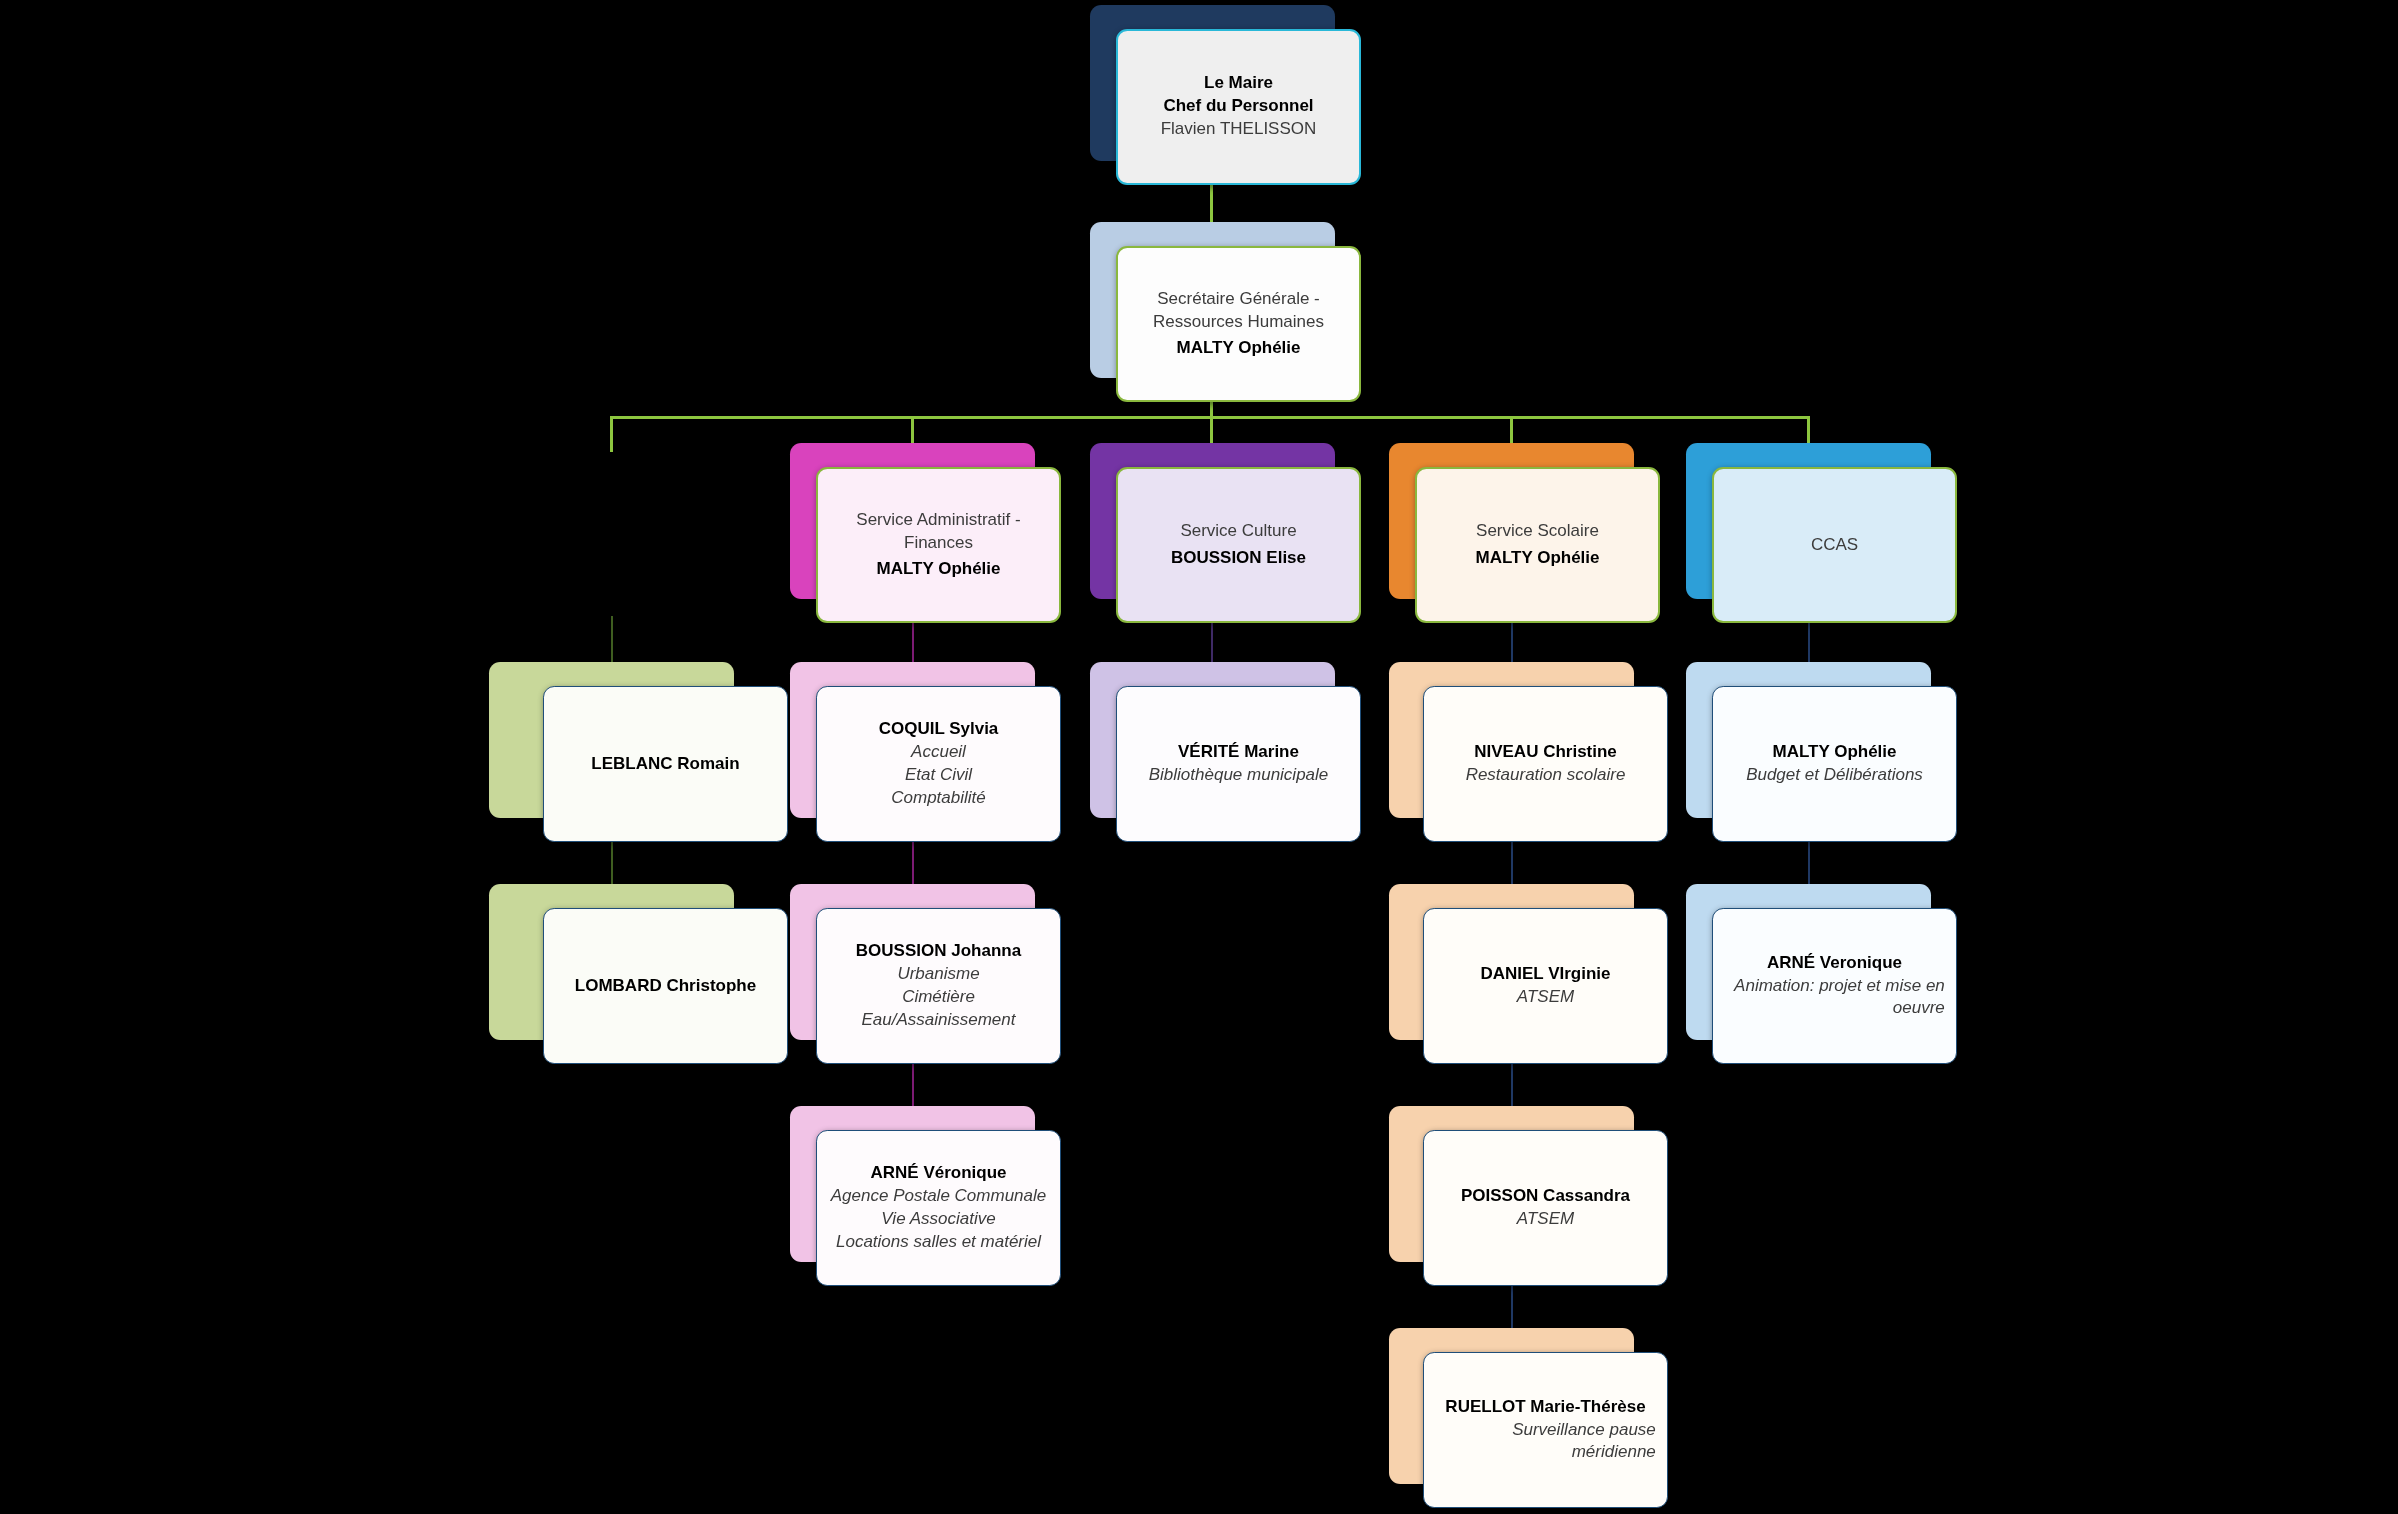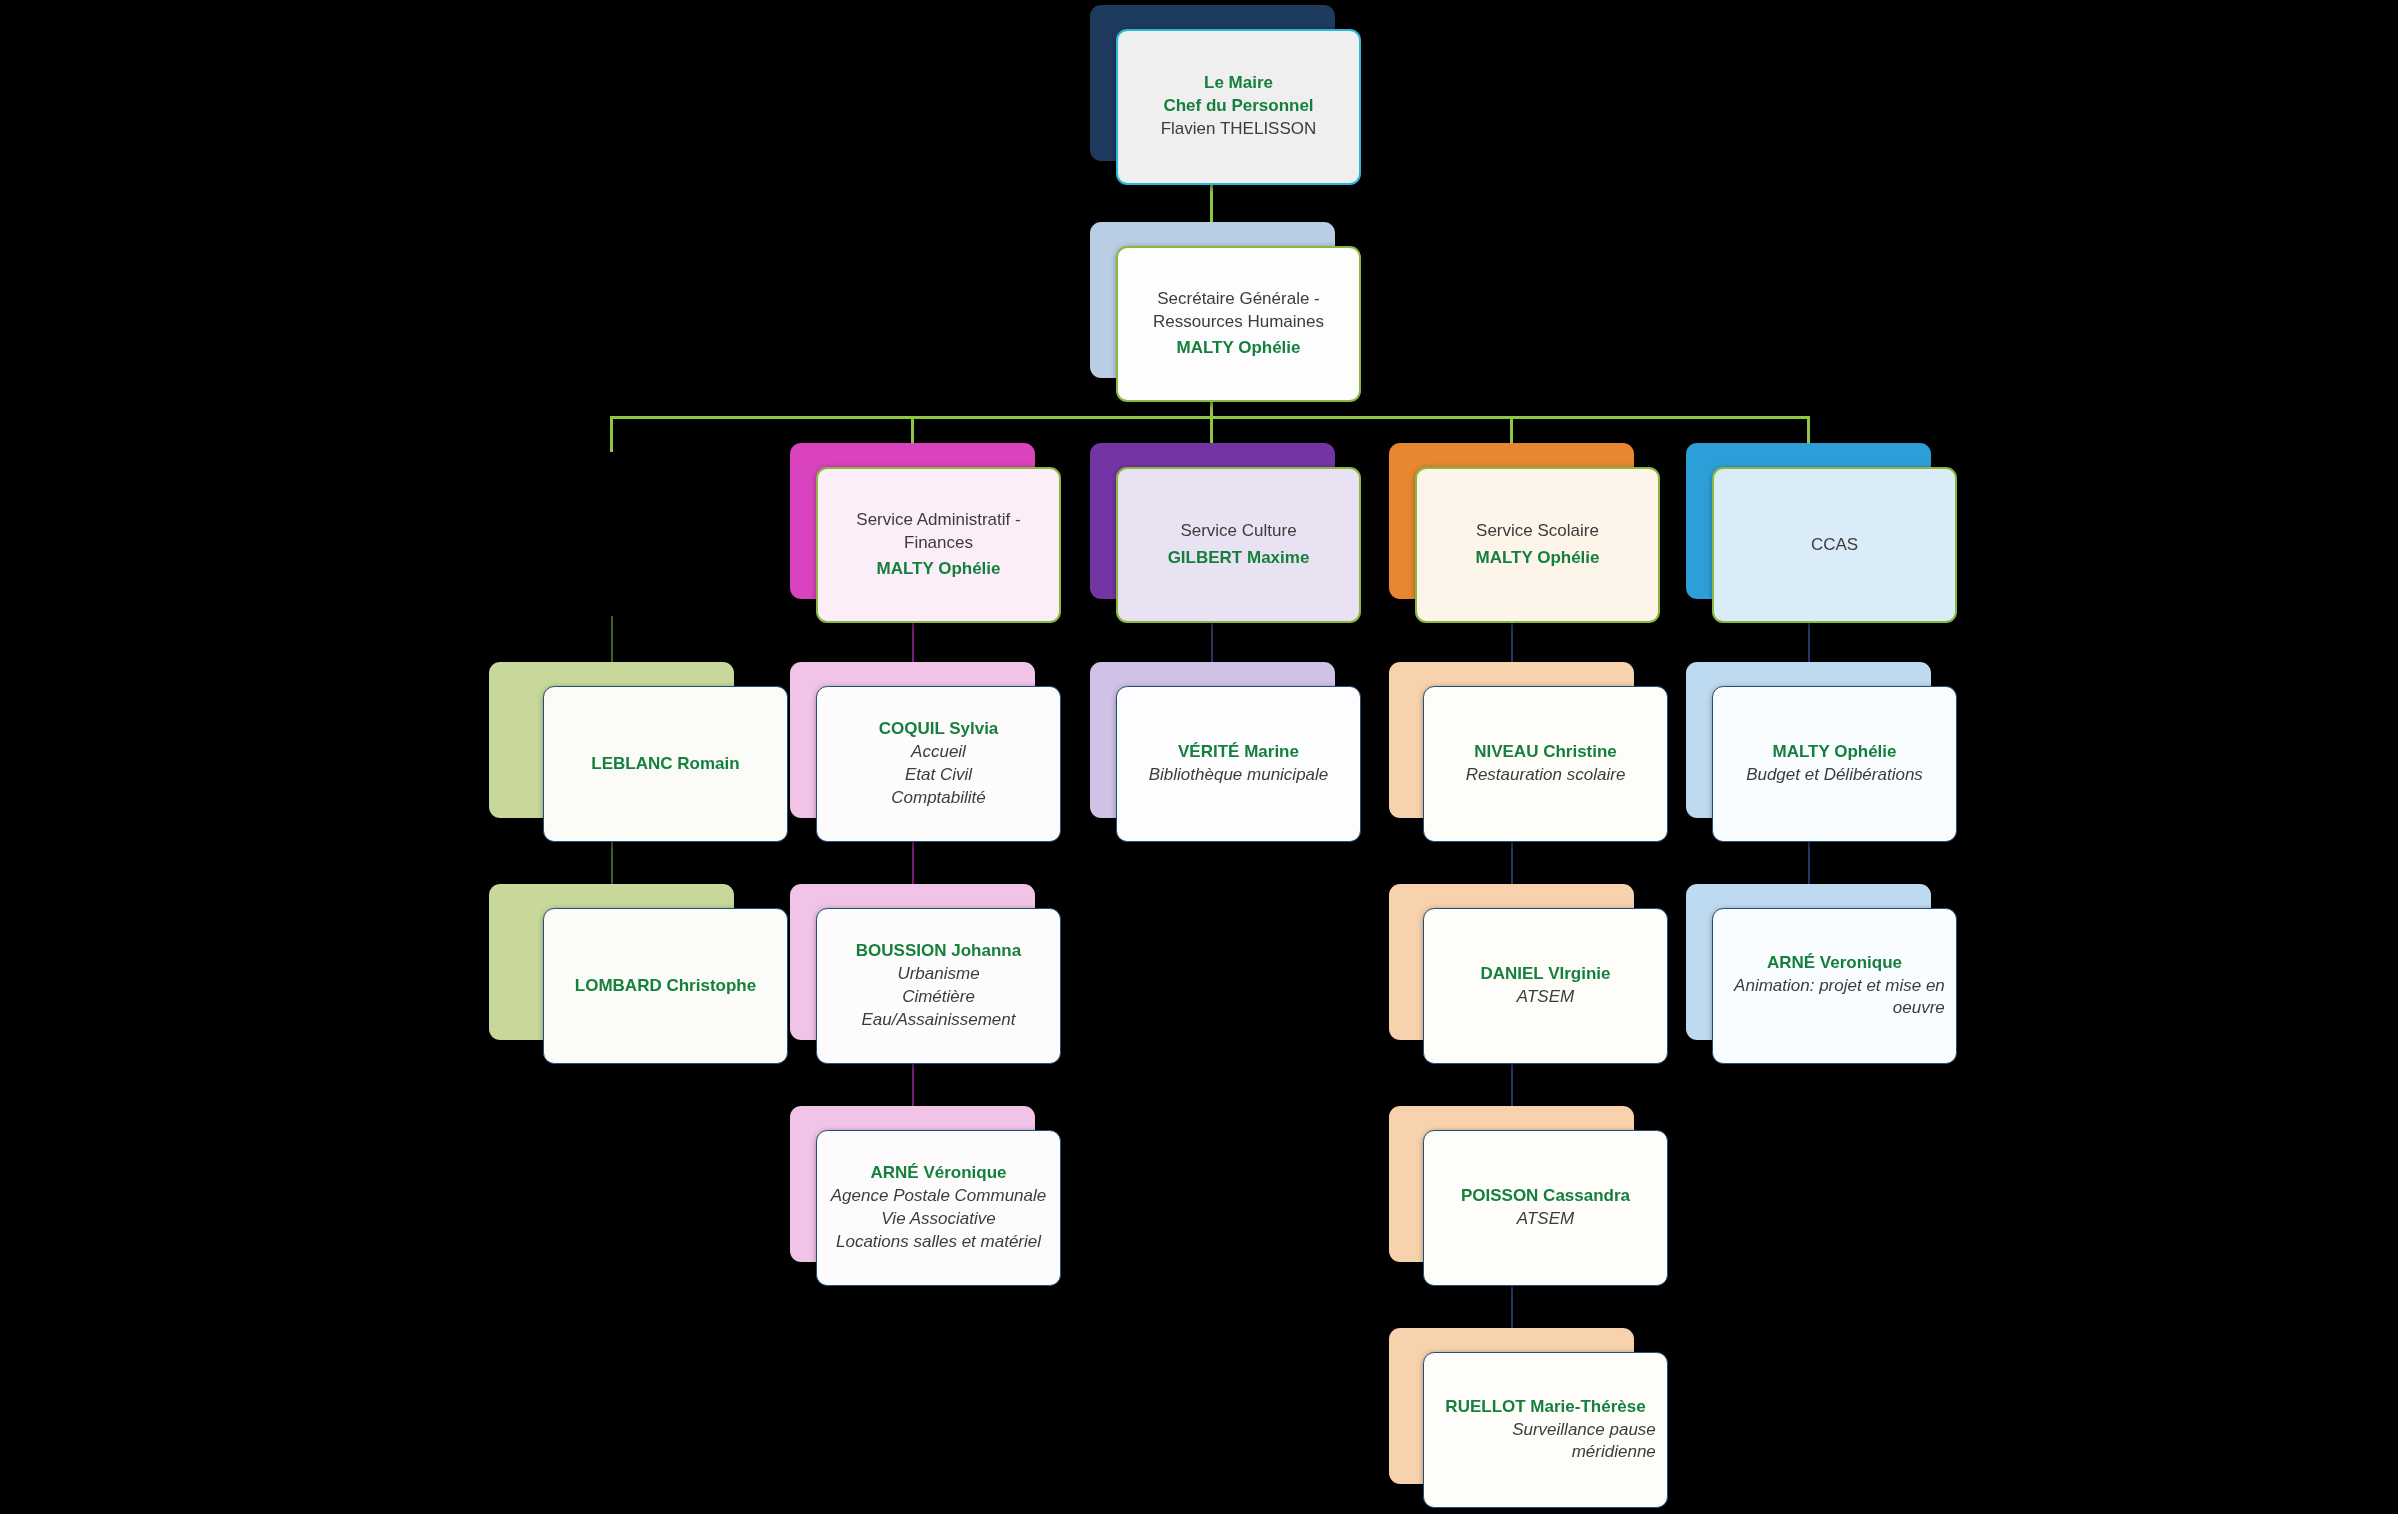--- a/index.html
+++ b/index.html
@@ -56,21 +56,21 @@
   .p-technique-staff .front,.p-admin-staff .front,.p-culture-staff .front,
   .p-scolaire-staff .front,.p-ccas-staff .front{border-color:var(--c-staff-border);border-width:1.9px;}
   .p-technique-staff .front{background:#fbfcf7;margin-left:28px;}
   .p-admin-staff .front{background:#fefbfd;}
   .p-culture-staff .front{background:#fdfcfe;}
   .p-scolaire-staff .front{background:#fffdf9;margin-left:8px;}
   .p-ccas-staff .front{background:#fafdff;}
 
   
   .t-line{font-size:17px;line-height:1.35;color:#3c3c3c;text-align:center;}
-  .t-bold{font-weight:700;color:#15803d;}
+  .t-bold{font-weight:700;color:#000000;}
   .t-italic{font-style:italic;text-align:right;}
   .t-name{margin-top:3.7px;}
 </style>
 </head>
 <body>
 
 <div class="stage">
 
   <div class="line v c-green" style="left:1210px;top:181px;height:49px"></div>
   <div class="line v c-green" style="left:1210px;top:400px;height:19px"></div>
@@ -117,21 +117,21 @@
     <div class="front">
       <div class="t-line">Service Administratif - Finances</div>
       <div class="t-line t-bold t-name">MALTY Ophélie</div>
     </div>
   </div>
 
   <div class="node x3 y2 p-culture">
     <div class="back"></div>
     <div class="front">
       <div class="t-line">Service Culture</div>
-      <div class="t-line t-bold t-name">GILBERT Maxime</div>
+      <div class="t-line t-bold t-name">BOUSSION Elise</div>
     </div>
   </div>
 
   <div class="node x4 y2 p-scolaire">
     <div class="back"></div>
     <div class="front">
       <div class="t-line">Service Scolaire</div>
       <div class="t-line t-bold t-name">MALTY Ophélie</div>
     </div>
   </div>

